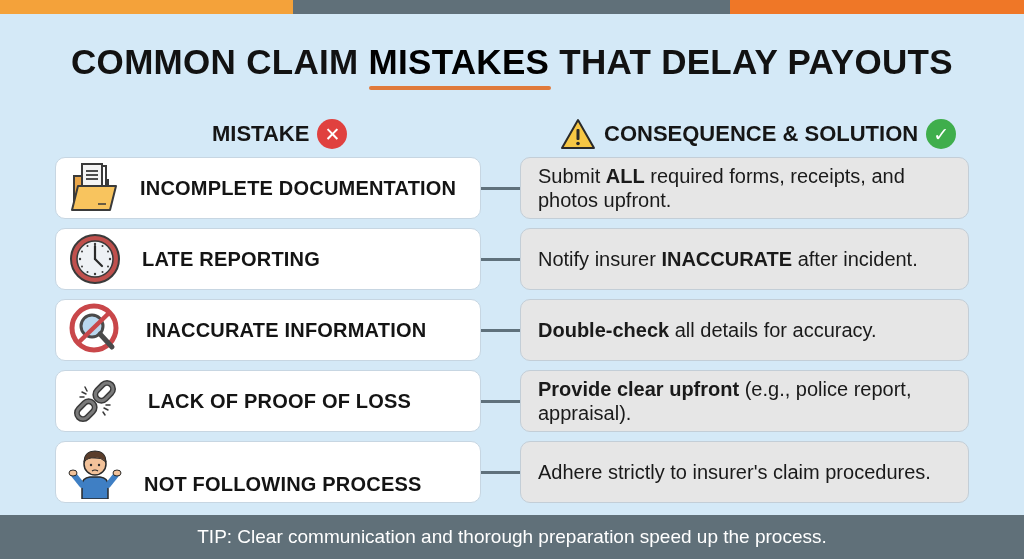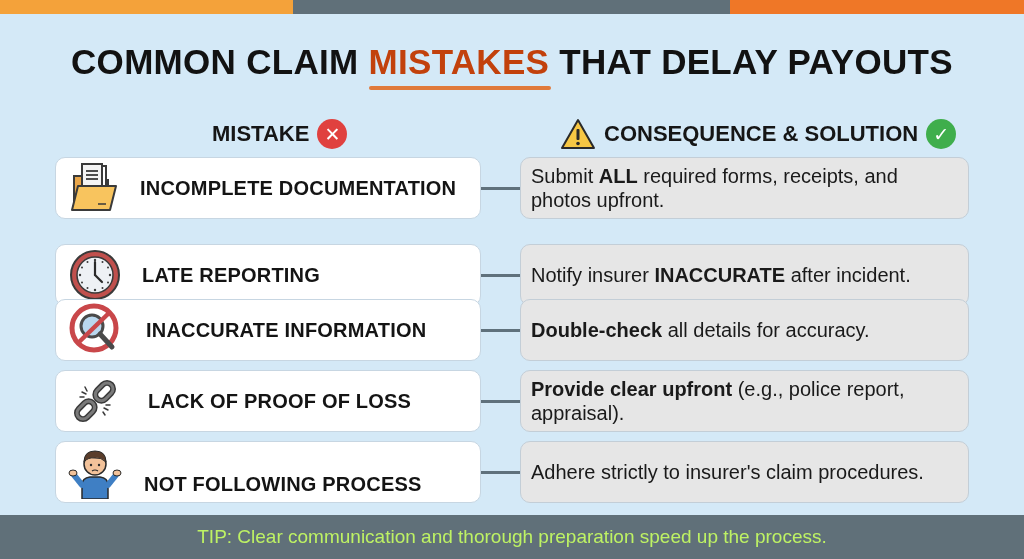--- a/index.html
+++ b/index.html
@@ -11,21 +11,21 @@
   }
   .topbar { position: absolute; top: 0; left: 0; width: 1024px; height: 14px; display: flex; }
   .topbar .seg1 { width: 293px; background: #f4a23a; }
   .topbar .seg2 { width: 437px; background: #607079; }
   .topbar .seg3 { flex: 1; background: #ef7727; }
 
   .title {
     position: absolute; top: 42px; left: 0; width: 1024px; text-align: center;
     font-size: 35px; font-weight: 700; color: #121212; letter-spacing: 0.3px;
   }
-  .title .hl { color: #c2410c; }
+  .title .hl { color: #000000; }
   .title-underline {
     position: absolute; top: 86px; left: 369px; width: 182px; height: 4px;
     background: #e07a3b; border-radius: 2px;
   }
 
   .col-head {
     position: absolute; top: 117px; height: 34px; display: flex; align-items: center;
     font-size: 22px; font-weight: 700; color: #161616;
   }
   .col-head.left { left: 212px; }
@@ -43,28 +43,28 @@
     position: absolute; left: 55px; top: 0; width: 426px; height: 62px;
     background: #ffffff; border: 1.5px solid #c7d6e2; border-radius: 10px;
     display: flex; align-items: center;
   }
   .mistake-icon { width: 58px; height: 56px; margin-left: 10px; display: flex; align-items: center; justify-content: center; }
   .mistake-label { font-size: 20px; font-weight: 700; color: #141414; letter-spacing: 0.2px; }
   .connector { position: absolute; left: 481px; top: 30px; width: 40px; height: 3px; background: #5f717c; }
   .solution-card {
     position: absolute; left: 520px; top: 0; width: 449px; height: 62px;
     background: #e6e6e6; border: 1.5px solid #c3ced7; border-radius: 10px;
-    display: flex; align-items: center; padding: 0 10px;
+    display: flex; align-items: center; padding: 0 17px;
     font-size: 20px; color: #1a1a1a; line-height: 24px;
   }
   .solution-card b { font-weight: 700; }
 
   .tipbar {
     position: absolute; left: 0; top: 515px; width: 1024px; height: 44px;
-    background: #607079; color: #bef264; font-size: 19px;
+    background: #607079; color: #ffffff; font-size: 19px;
     display: flex; align-items: center; justify-content: center;
   }
 </style>
 </head>
 <body>
 
 <div class="topbar">
   <div class="seg1"></div>
   <div class="seg2"></div>
   <div class="seg3"></div>
@@ -103,21 +103,21 @@
       </svg>
     </div>
     <span class="mistake-label" style="margin-left:16px;">INCOMPLETE DOCUMENTATION</span>
   </div>
   <div class="connector"></div>
   <div class="solution-card">
     <span><span>Submit </span><b>ALL</b><span> required forms, receipts, and photos upfront.</span></span>
   </div>
 </div>
 
-<div class="row" style="top:244px;text-decoration:underline;">
+<div class="row" style="top:228px;text-decoration:underline;">
   <div class="mistake-card">
     <div class="mistake-icon">
       <svg width="52" height="52" viewBox="0 0 52 52">
         <circle cx="26" cy="26" r="24" fill="#c0504d" stroke="#3a3a3a" stroke-width="2"></circle>
         <circle cx="26" cy="26" r="18" fill="#eef1f5" stroke="#3a3a3a" stroke-width="1.5"></circle>
         <g fill="#3a3a3a">
           <circle cx="26" cy="11" r="1.2"></circle>
             <circle cx="26" cy="41" r="1.2"></circle>
           <circle cx="11" cy="26" r="1.2"></circle>
             <circle cx="41" cy="26" r="1.2"></circle>

